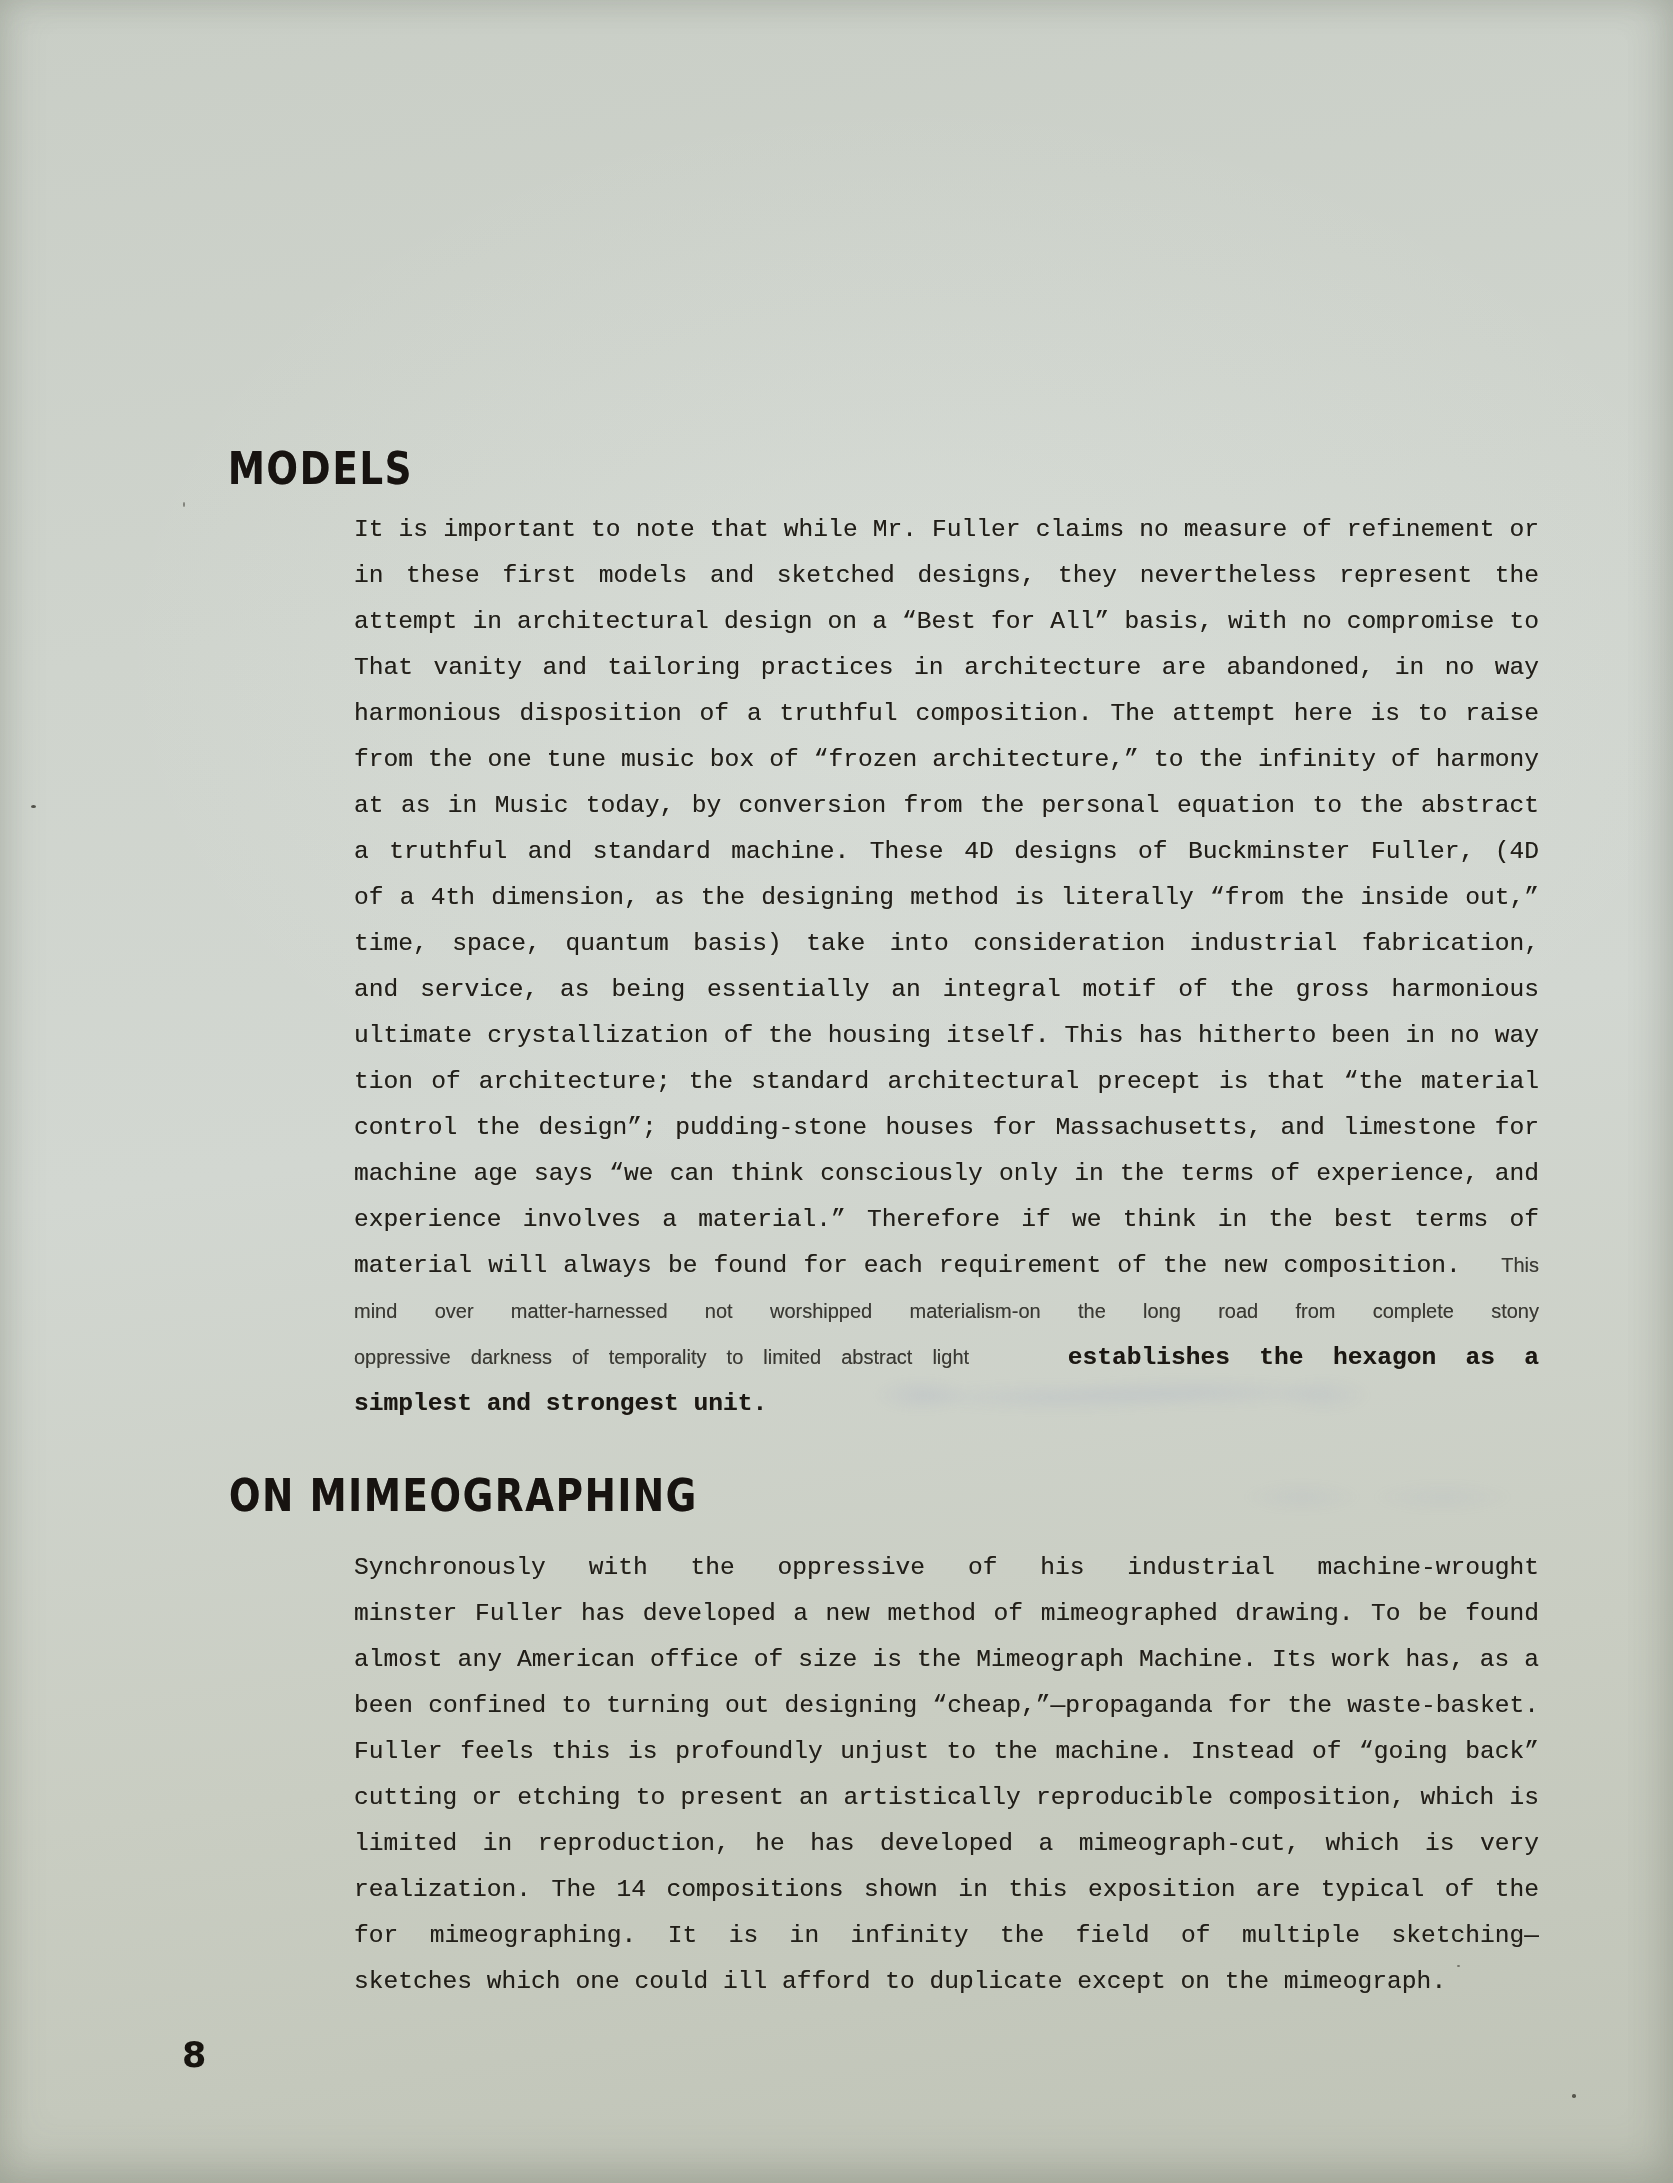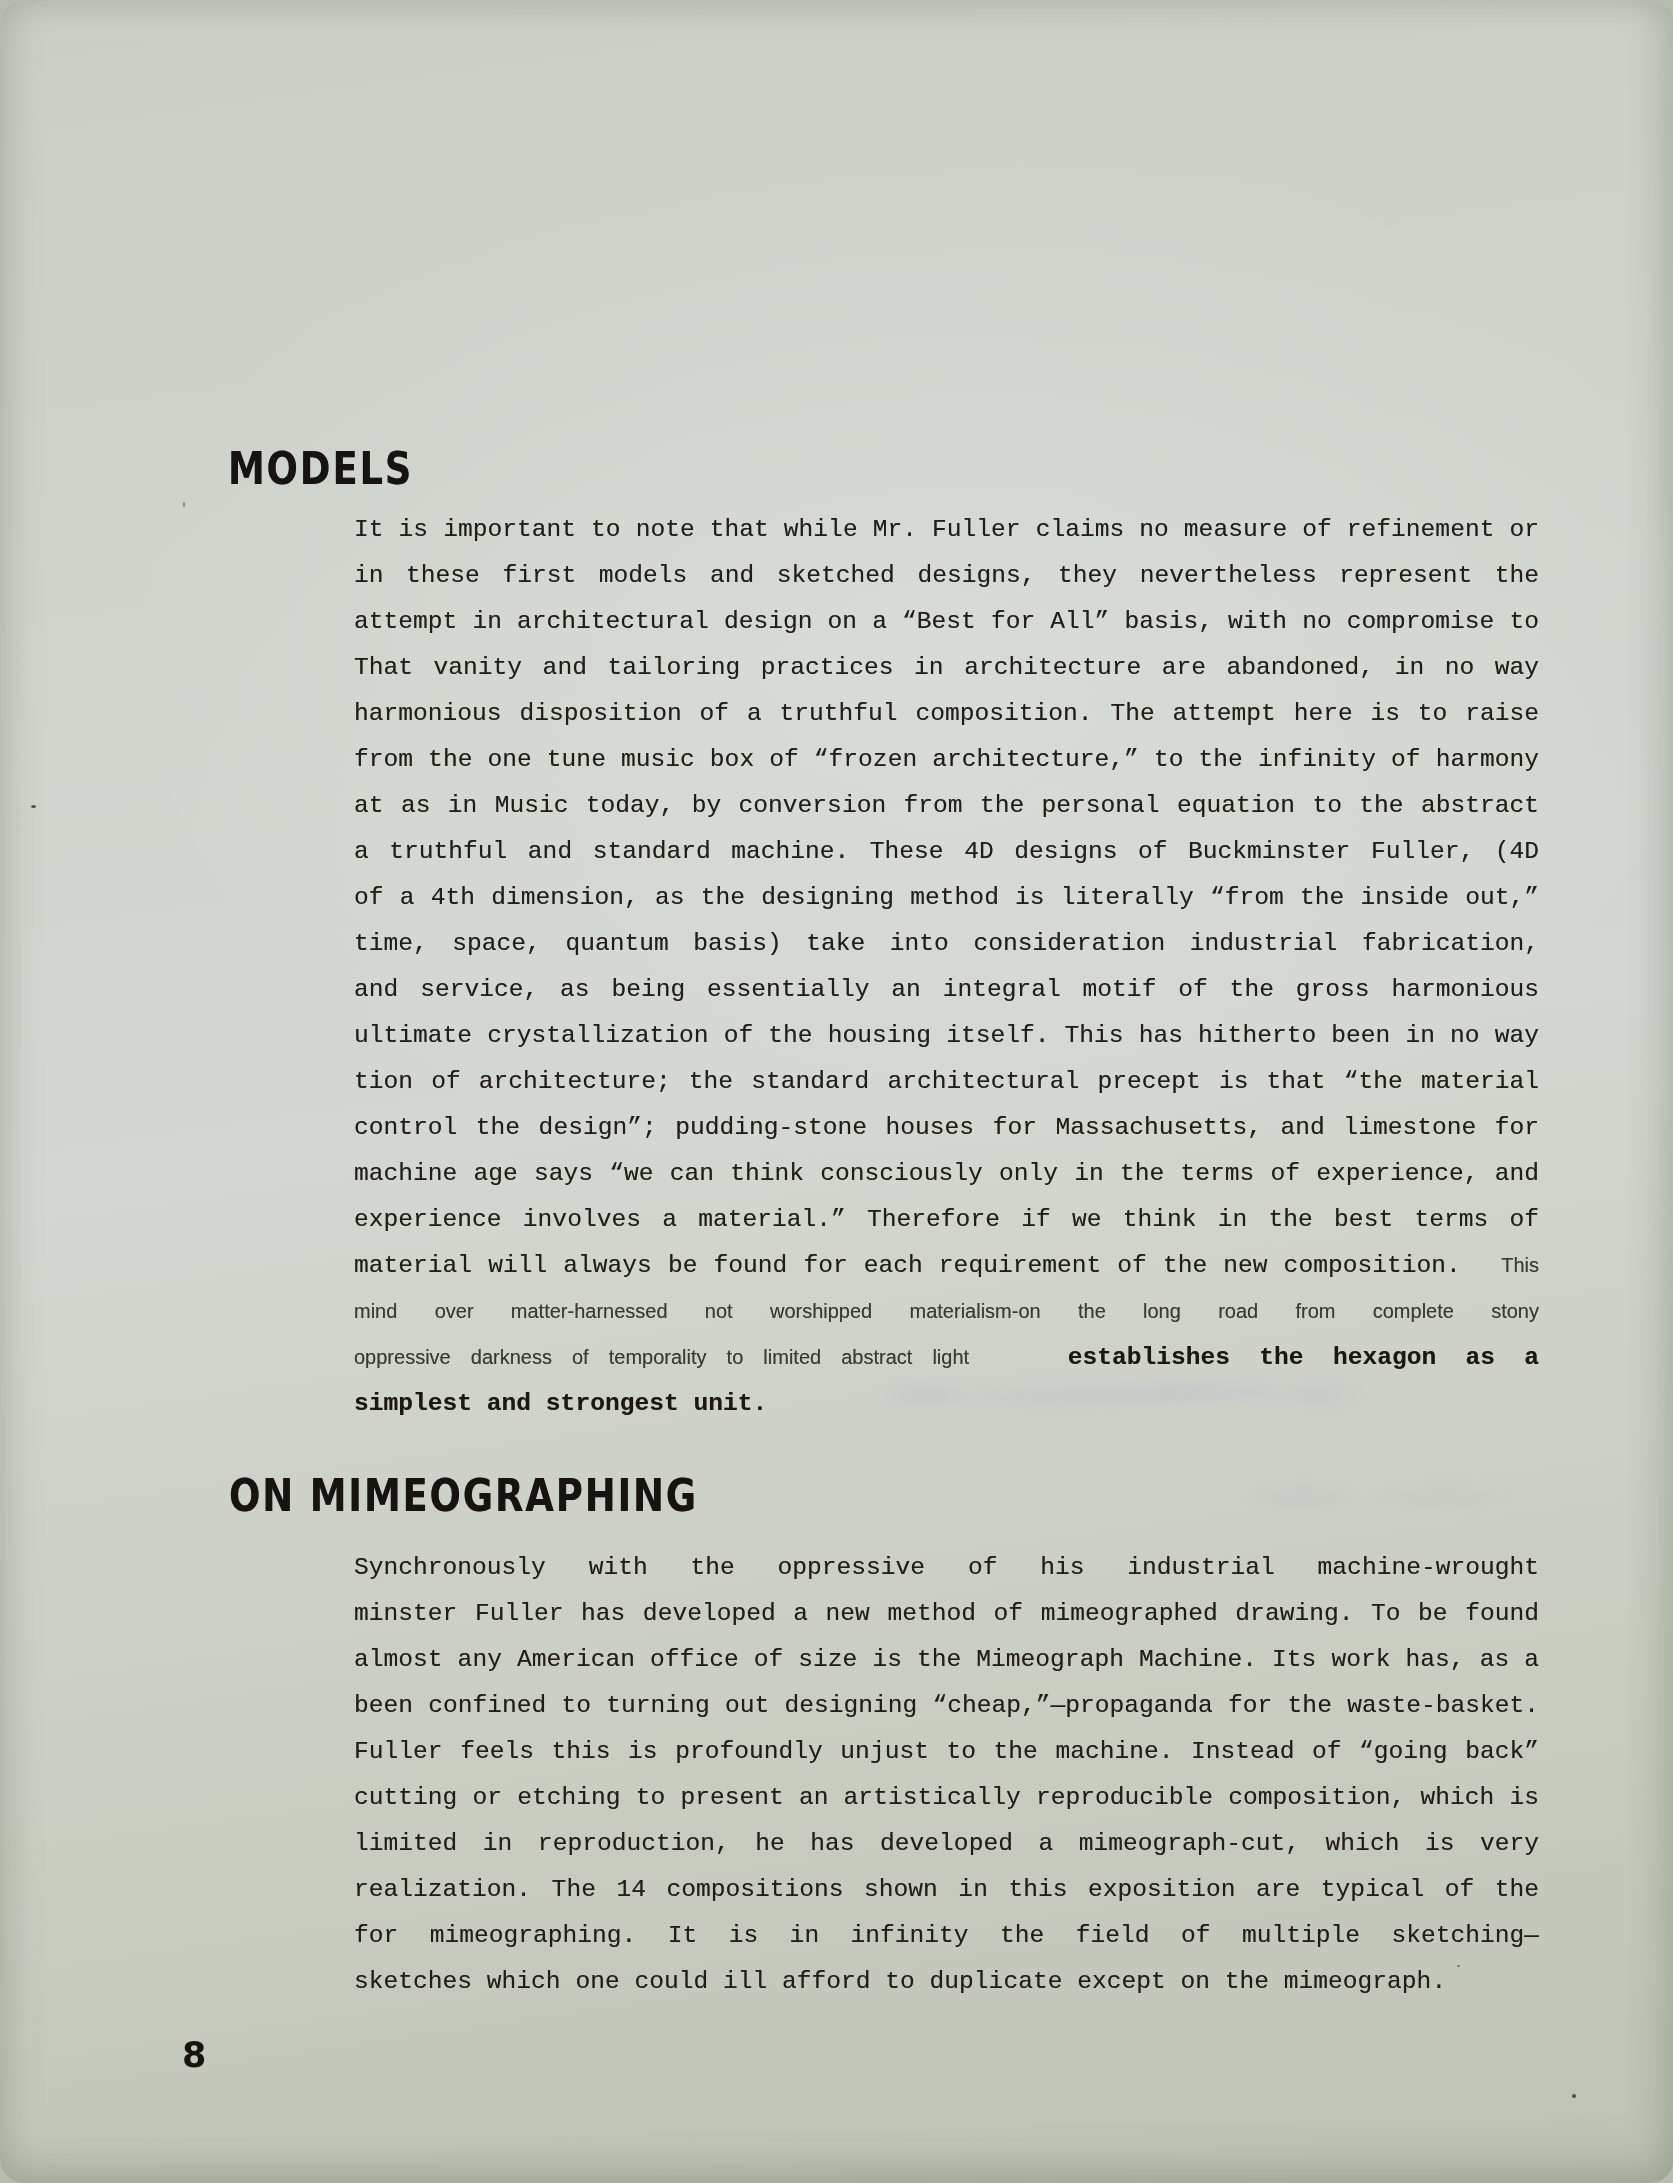--- a/index.html
+++ b/index.html
@@ -13,21 +13,20 @@
     height: 2183px;
     overflow: hidden;
     background:
       radial-gradient(ellipse 1140px 780px at 55% 30%, rgba(240,245,243,0.22), rgba(240,245,243,0) 72%),
       linear-gradient(172deg, #c9cec6 0%, #cfd4cd 28%, #d2d7d1 50%, #c9cdc2 76%, #bfc3b6 100%);
     box-shadow:
       inset -12px 0 36px rgba(95,100,84,0.16),
       inset 0 -18px 48px rgba(95,100,84,0.20),
       inset 7.2px 0 24px rgba(120,125,110,0.10);
     font-family: "Liberation Serif", serif;
-    border-radius: 24px;
   }
   .heading {
     position: absolute;
     font-family: "DejaVu Sans", sans-serif;
     font-weight: bold;
     font-size: 37px;
     letter-spacing: 1.8px;
     color: #171310;
     transform: scaleY(1.22);
     transform-origin: left top;

